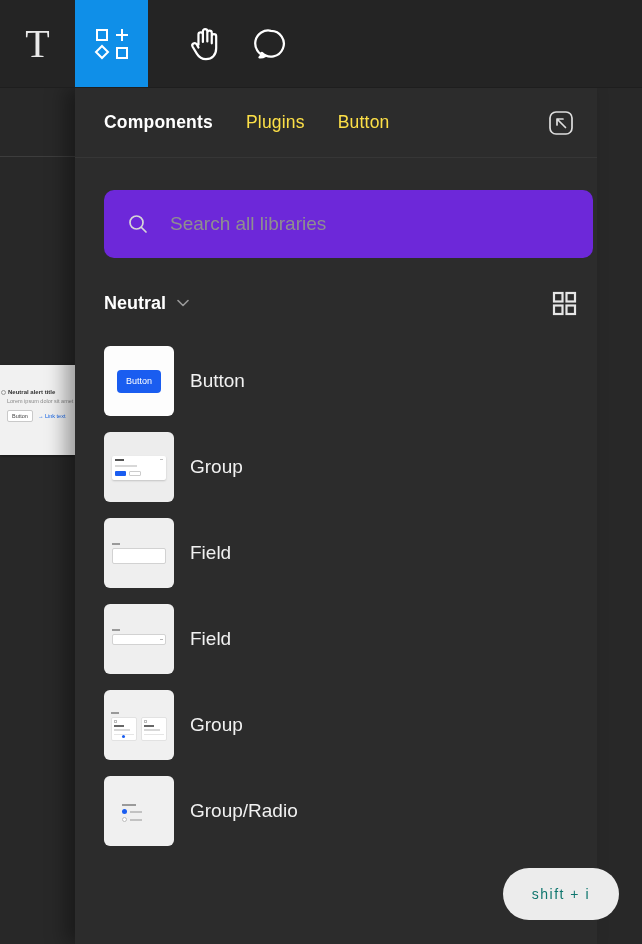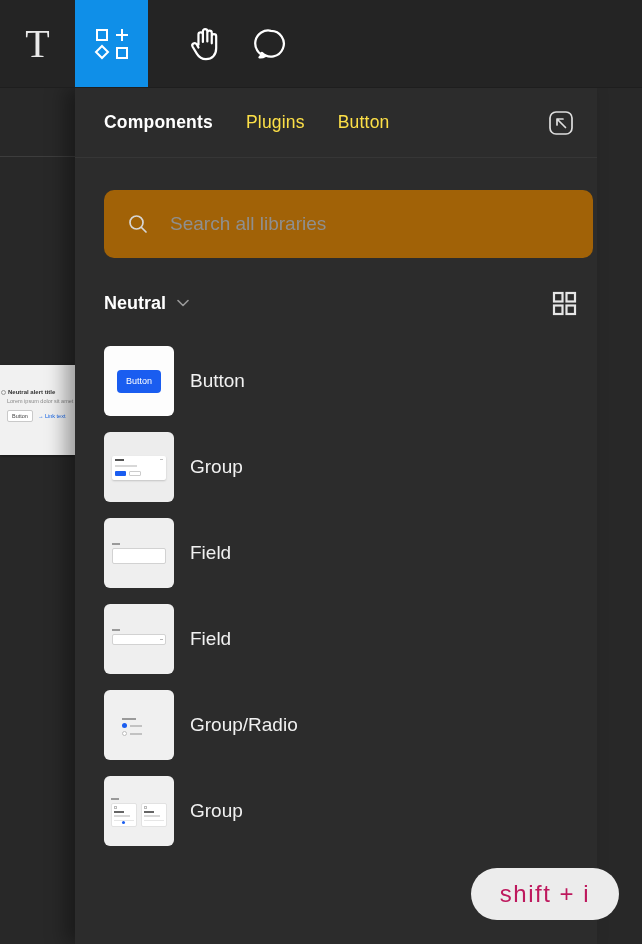--- a/index.html
+++ b/index.html
@@ -42,21 +42,21 @@
   .panel { position:absolute; left:75px; top:88px; width:522px; height:856px;
     background:#2c2c2c; box-shadow:-10px 0 18px rgba(0,0,0,.35); z-index:10; }
   .panel-header { height:70px; display:flex; align-items:center;
     padding:0 20px 0 29px; border-bottom:1px solid rgba(255,255,255,.05); }
   .tabs { display:flex; gap:33px; align-items:center; flex:1; }
   .tab { font-size:17.5px; color:#fde047; cursor:pointer; letter-spacing:.2px; }
   .tab.active { color:#ffffff; font-weight:700; }
   .corner-btn { width:32px; height:32px; display:flex; align-items:center;
     justify-content:center; cursor:pointer; }
 
-  .search-wrap { margin:32px 4px 0 29px; height:68px; background:#a16207;
+  .search-wrap { margin:32px 4px 0 29px; height:68px; background:#6d28d9;
     border-radius:10px; display:flex; align-items:center; padding:0 22px; }
   .search-wrap input { flex:1; background:transparent; border:none; outline:none;
     font-size:19px; color:#e8e8e8; margin-left:20px;
     font-family:"Liberation Sans", sans-serif; }
   .search-wrap input::placeholder { color:#8f8f8f; }
 
   .section-row { margin:32px 20px 0 29px; display:flex; align-items:center; }
   .section-title { font-size:18px; font-weight:700; color:#ffffff; cursor:pointer;
     display:flex; align-items:center; gap:11px; }
   .section-spacer { flex:1; }
@@ -115,21 +115,21 @@
   .mini-radio-row { display:flex; align-items:center; gap:3px; margin-top:3px; }
   .mini-radio { width:5px; height:5px; border-radius:50%; }
   .mini-radio.on { background:#1a5df0; }
   .mini-radio.off { background:#fff; border:1px solid #bdbdbd; }
   .mini-radio-row .mr-l { width:12px; height:2px; background:#c2c2c2; }
 
   
   .shortcut-pill { position:absolute; right:23px; bottom:24px; height:52px;
     padding:0 29px; background:#ececec; border-radius:26px; display:flex;
     align-items:center; z-index:40; }
-  .shortcut-pill span { font-size:24px; color:#be185d; font-weight:500;
+  .shortcut-pill span { font-size:14px; color:#0f766e; font-weight:500;
     letter-spacing:1.5px; }
 
   svg { display:block; }
 </style>
 </head>
 <body>
 
 <div class="stage">
 
   <div class="toolbar">
@@ -260,35 +260,20 @@
       </div>
 
       <div class="item-row">
         <div class="thumb thumb--field">
           <div class="mini-label"></div>
           <div class="mini-input short"></div>
         </div>
         <span class="item-label">Field</span>
       </div>
 
-
-      <div class="item-row">
-        <div class="thumb thumb--radio">
-          <div class="mini-label" style="width:14px;"></div>
-          <div class="mini-radio-row">
-              <span class="mini-radio on"></span>
-              <span class="mr-l"></span>
-            </div>
-          <div class="mini-radio-row">
-              <span class="mini-radio off"></span>
-              <span class="mr-l"></span>
-            </div>
-        </div>
-        <span class="item-label">Group/Radio</span>
-      </div>
 
       <div class="item-row">
         <div class="thumb thumb--group">
           <div class="mini-label"></div>
           <div class="mini-cards">
             <div class="mini-card selected">
               <div class="mc-ico"></div>
                 <div class="mc-t"></div>
                 <div class="mc-l"></div>
                 <div class="mc-b"></div>
@@ -297,20 +282,35 @@
               <div class="mc-ico"></div>
                 <div class="mc-t"></div>
                 <div class="mc-l"></div>
                 <div class="mc-b"></div>
             </div>
           </div>
         </div>
         <span class="item-label">Group</span>
       </div>
 
+      <div class="item-row">
+        <div class="thumb thumb--radio">
+          <div class="mini-label" style="width:14px;"></div>
+          <div class="mini-radio-row">
+              <span class="mini-radio on"></span>
+              <span class="mr-l"></span>
+            </div>
+          <div class="mini-radio-row">
+              <span class="mini-radio off"></span>
+              <span class="mr-l"></span>
+            </div>
+        </div>
+        <span class="item-label">Group/Radio</span>
+      </div>
+
     </div>
   </div>
 
   <div class="shortcut-pill">
     <span>shift + i</span>
   </div>
 
 </div>
 
 </body></html>

